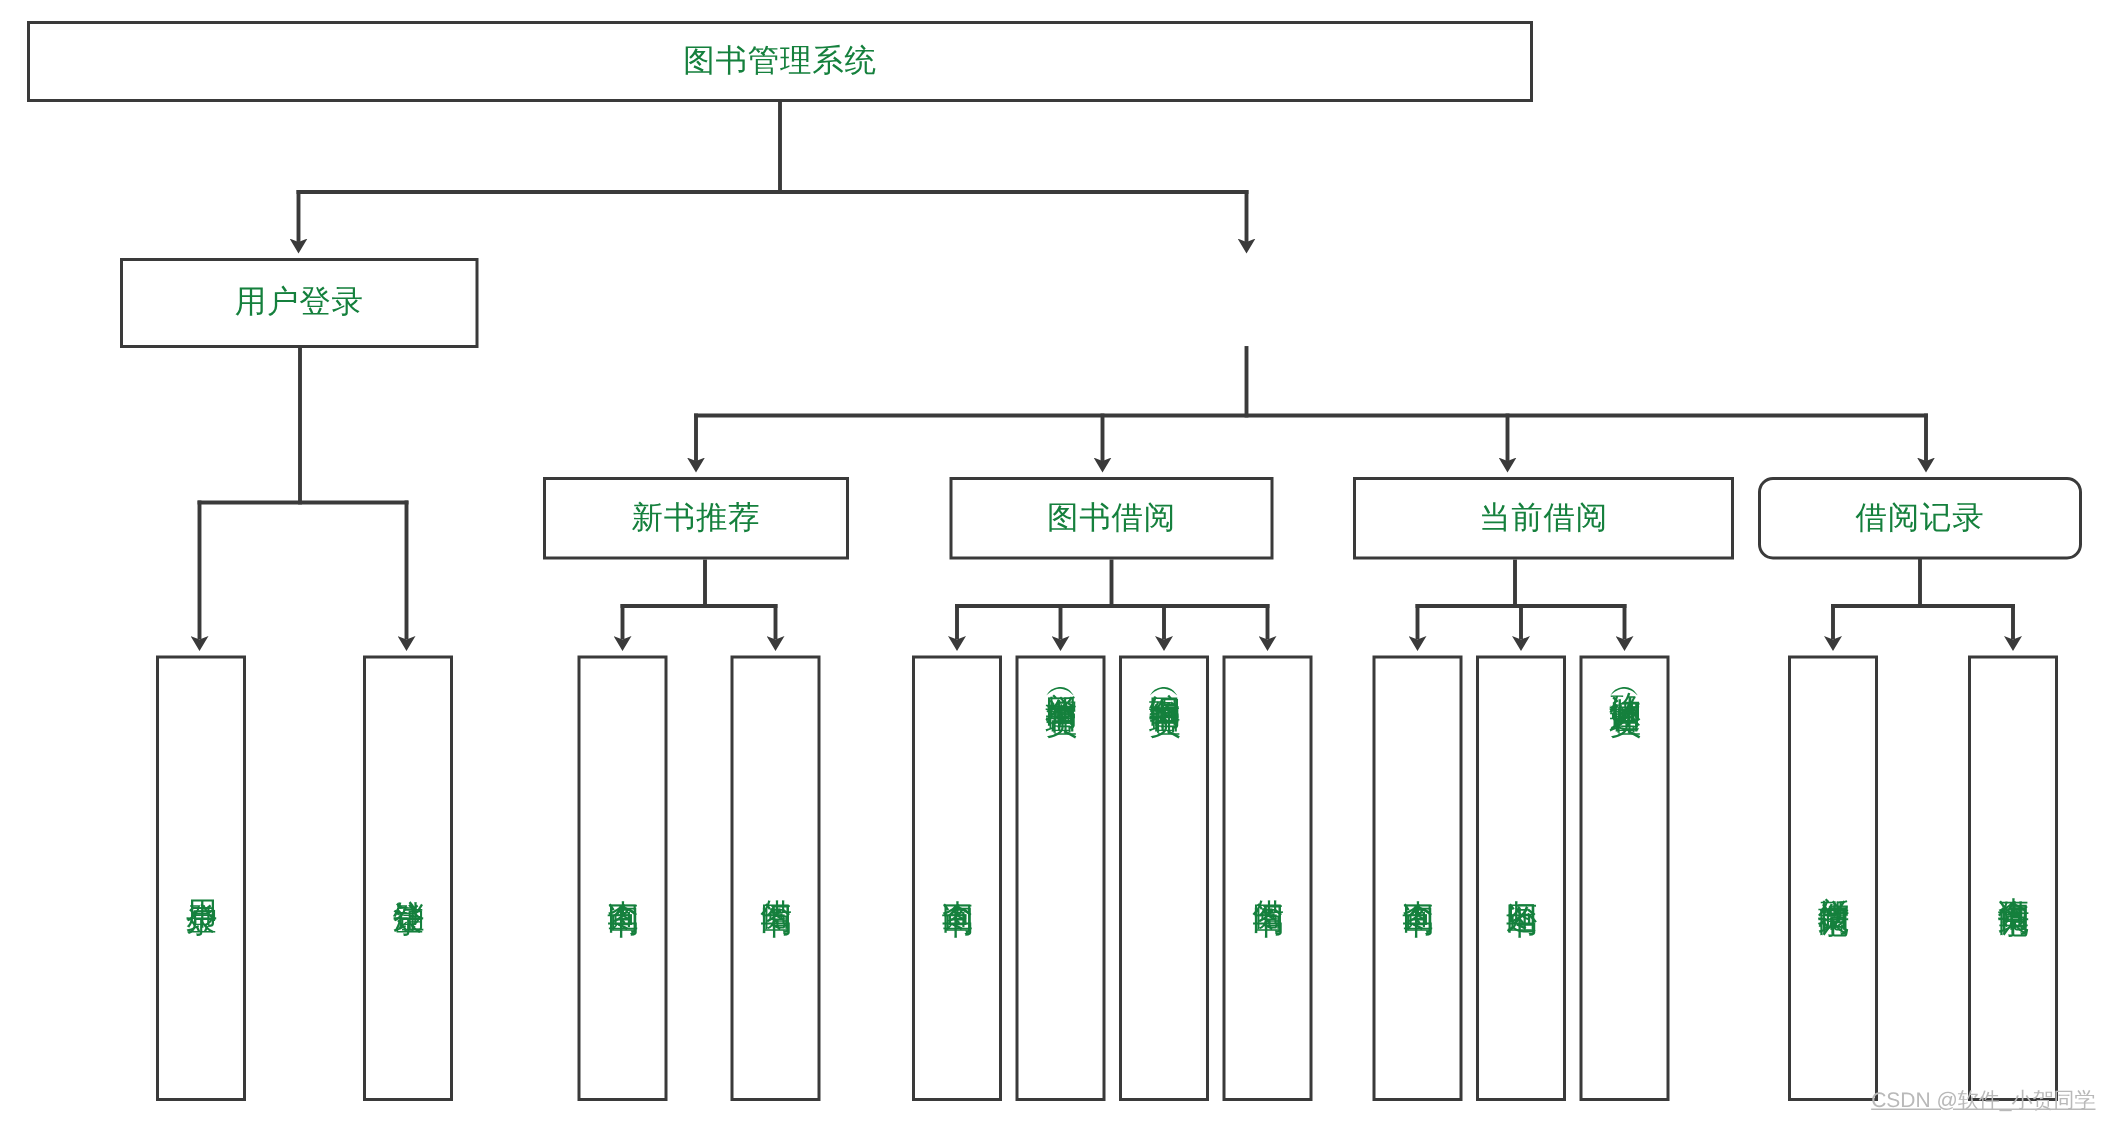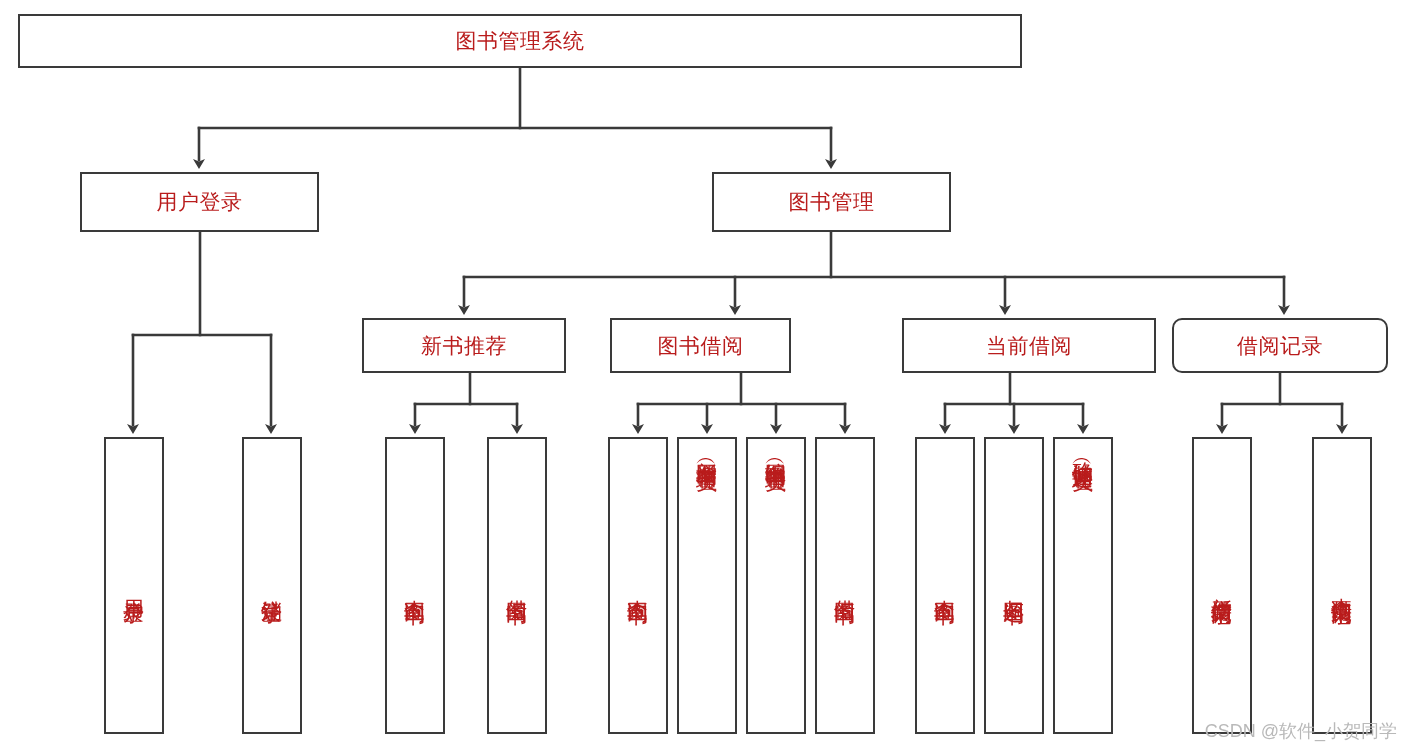--- a/index.html
+++ b/index.html
@@ -33,21 +33,21 @@
     align-items: center;
     justify-content: center;
     color: #1a1a1a;
     z-index: 2;
   }
   .node-label {
     font-size: 21px;
     line-height: 1.1;
     letter-spacing: 0.5px;
     white-space: nowrap;
-    color: #b91c1c;
+    color: #15803d;
   }
   .leaf .node-label {
     writing-mode: vertical-rl;
     text-orientation: upright;
     font-size: 21px;
     letter-spacing: 1.5px;
     line-height: 1;
     white-space: nowrap;
     text-align: center;
   }
@@ -56,25 +56,26 @@
     padding-top: 6px;
   }
   .leaf.center-v {
     align-items: center;
     padding-top: 0;
   }
   .watermark {
     position: absolute;
     right: 8px;
     bottom: 4px;
-    font-size: 18px;
+    font-size: 14px;
     color: #b9b9b9;
     z-index: 3;
     white-space: nowrap;
     font-family: "Liberation Sans", "DejaVu Sans", sans-serif;
+    text-decoration: underline;
   }
 </style>
 </head>
 <body>
 
 <div id="canvas">
 
   <svg class="wires" viewBox="0 0 1405 747" xmlns="http://www.w3.org/2000/svg">
     <defs>
       <marker id="arrow" markerWidth="10" markerHeight="12" refX="1" refY="6" orient="auto" markerUnits="userSpaceOnUse">
@@ -125,28 +126,25 @@
     </g>
   </svg>
 
   <div class="node root" style="left:18px; top:14px; width:1004px; height:54px;">
     <span class="node-label">图书管理系统</span>
   </div>
 
   <div class="node" style="left:80px; top:172px; width:239px; height:60px;">
     <span class="node-label">用户登录</span>
   </div>
-  <div class="node" style="left:712px; top:172px; width:239px; height:60px;">
-    <span class="node-label">图书管理</span>
-  </div>
 
   <div class="node" style="left:362px; top:318px; width:204px; height:55px;text-align:center;">
     <span class="node-label">新书推荐</span>
   </div>
-  <div class="node" style="left:610px; top:318px; width:181px; height:55px;">
+  <div class="node" style="left:633px; top:318px; width:216px; height:55px;">
     <span class="node-label">图书借阅</span>
   </div>
   <div class="node" style="left:902px; top:318px; width:254px; height:55px;">
     <span class="node-label">当前借阅</span>
   </div>
   <div class="node" style="left:1172px; top:318px; width:216px; height:55px;border-radius:10px;">
     <span class="node-label">借阅记录</span>
   </div>
 
   <div class="node leaf center-v" style="left:104px; top:437px; width:60px; height:297px;">

